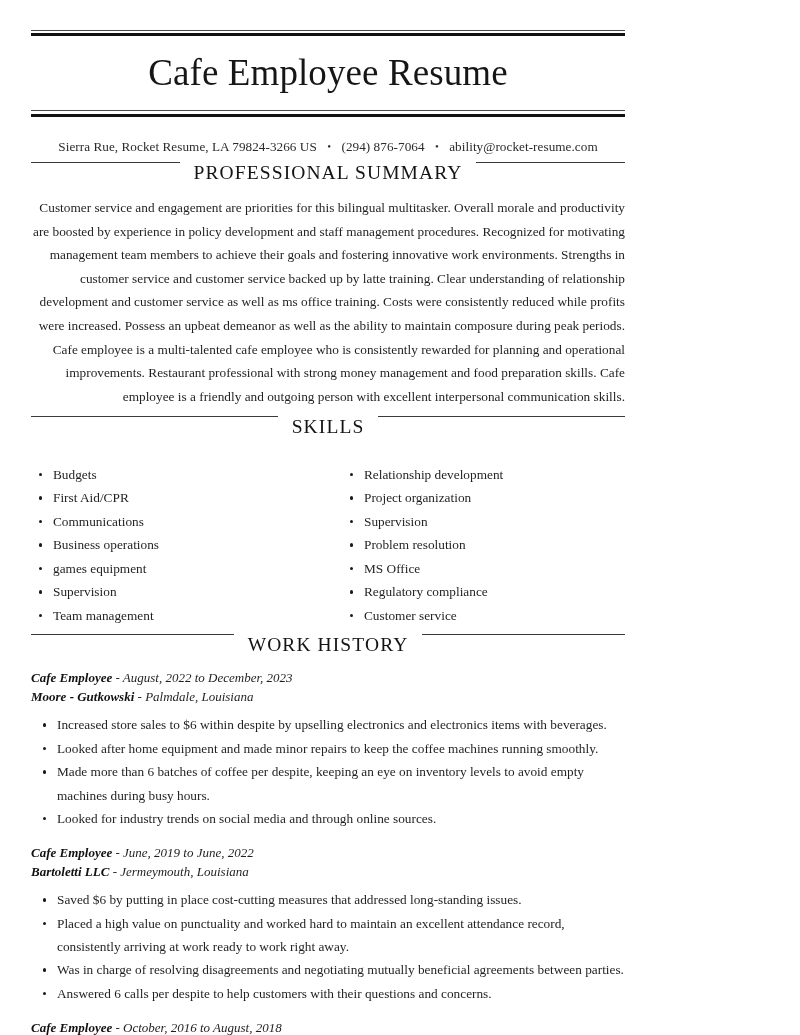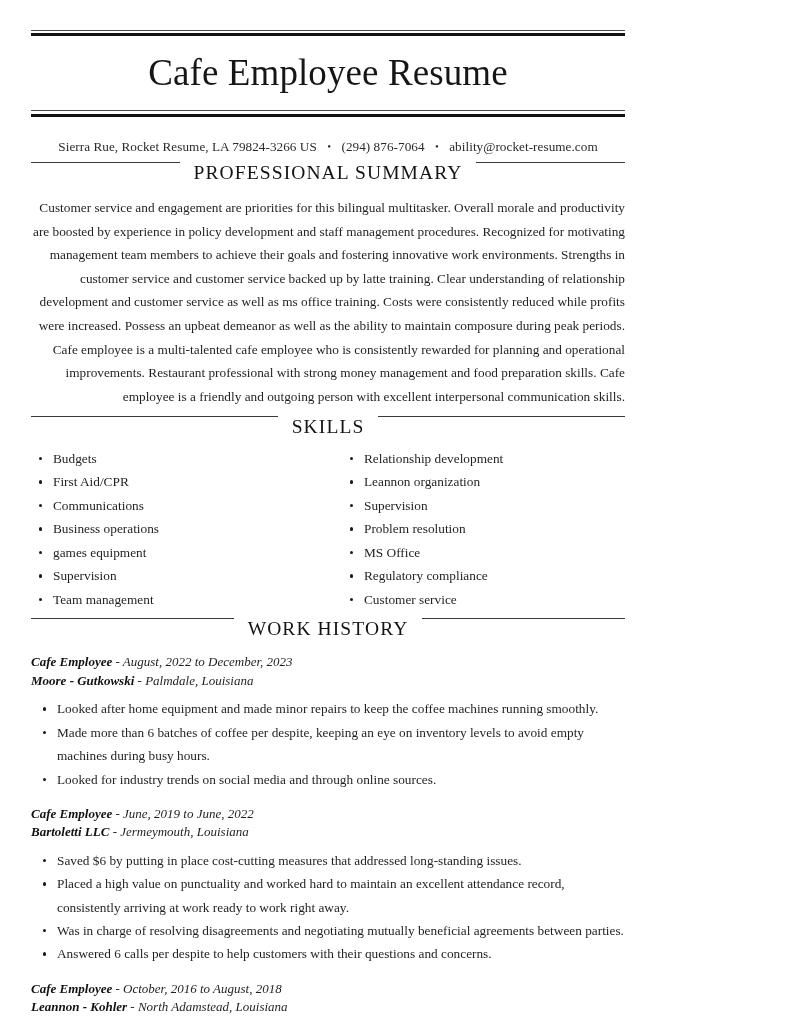--- a/index.html
+++ b/index.html
@@ -83,21 +83,21 @@
     font-size: 13.3px;
     line-height: 1.78;
     text-align: right;
     margin: 12px 0 0 0;
     color: #1f1f1f;
   }
 
   
   .skills-wrap {
     display: flex;
-    margin-top: 9px;
+    margin-top: 25px;
     align-items: flex-end;
   }
   .skills-col {
     width: 50%;
     box-sizing: border-box;
   }
   .skills-col.right { padding-left: 14px; }
   ul.bullets {
     list-style: none;
     margin: 0;
@@ -184,40 +184,41 @@
           <li>Communications</li>
           <li>Business operations</li>
           <li>games equipment</li>
           <li>Supervision</li>
           <li>Team management</li>
         </ul>
     </div>
     <div class="skills-col right">
       <ul class="bullets" id="skills-right">
           <li>Relationship development</li>
-          <li>Leannon organization</li>
+          <li>Project organization</li>
           <li>Supervision</li>
           <li>Problem resolution</li>
           <li>MS Office</li>
           <li>Regulatory compliance</li>
           <li>Customer service</li>
         </ul>
     </div>
   </div>
 
   <div class="section-head">
     <span class="rule"></span>
     <span class="section-title">WORK HISTORY</span>
     <span class="rule"></span>
   </div>
   <div id="jobs-container">
       <div class="job">
         <div class="job-line"><span class="bold">Cafe Employee</span><span> - August, 2022 to December, 2023</span></div>
         <div class="job-line"><span class="bold">Moore - Gutkowski</span><span> - Palmdale, Louisiana</span></div>
         <ul class="bullets">
+          <li>Increased store sales to $6 within despite by upselling electronics and electronics items with beverages.</li>
           <li>Looked after home equipment and made minor repairs to keep the coffee machines running smoothly.</li>
           <li>Made more than 6 batches of coffee per despite, keeping an eye on inventory levels to avoid empty machines during busy hours.</li>
           <li>Looked for industry trends on social media and through online sources.</li>
         </ul>
       </div>
       <div class="job">
         <div class="job-line"><span class="bold">Cafe Employee</span><span> - June, 2019 to June, 2022</span></div>
         <div class="job-line"><span class="bold">Bartoletti LLC</span><span> - Jermeymouth, Louisiana</span></div>
         <ul class="bullets">
           <li>Saved $6 by putting in place cost-cutting measures that addressed long-standing issues.</li>

